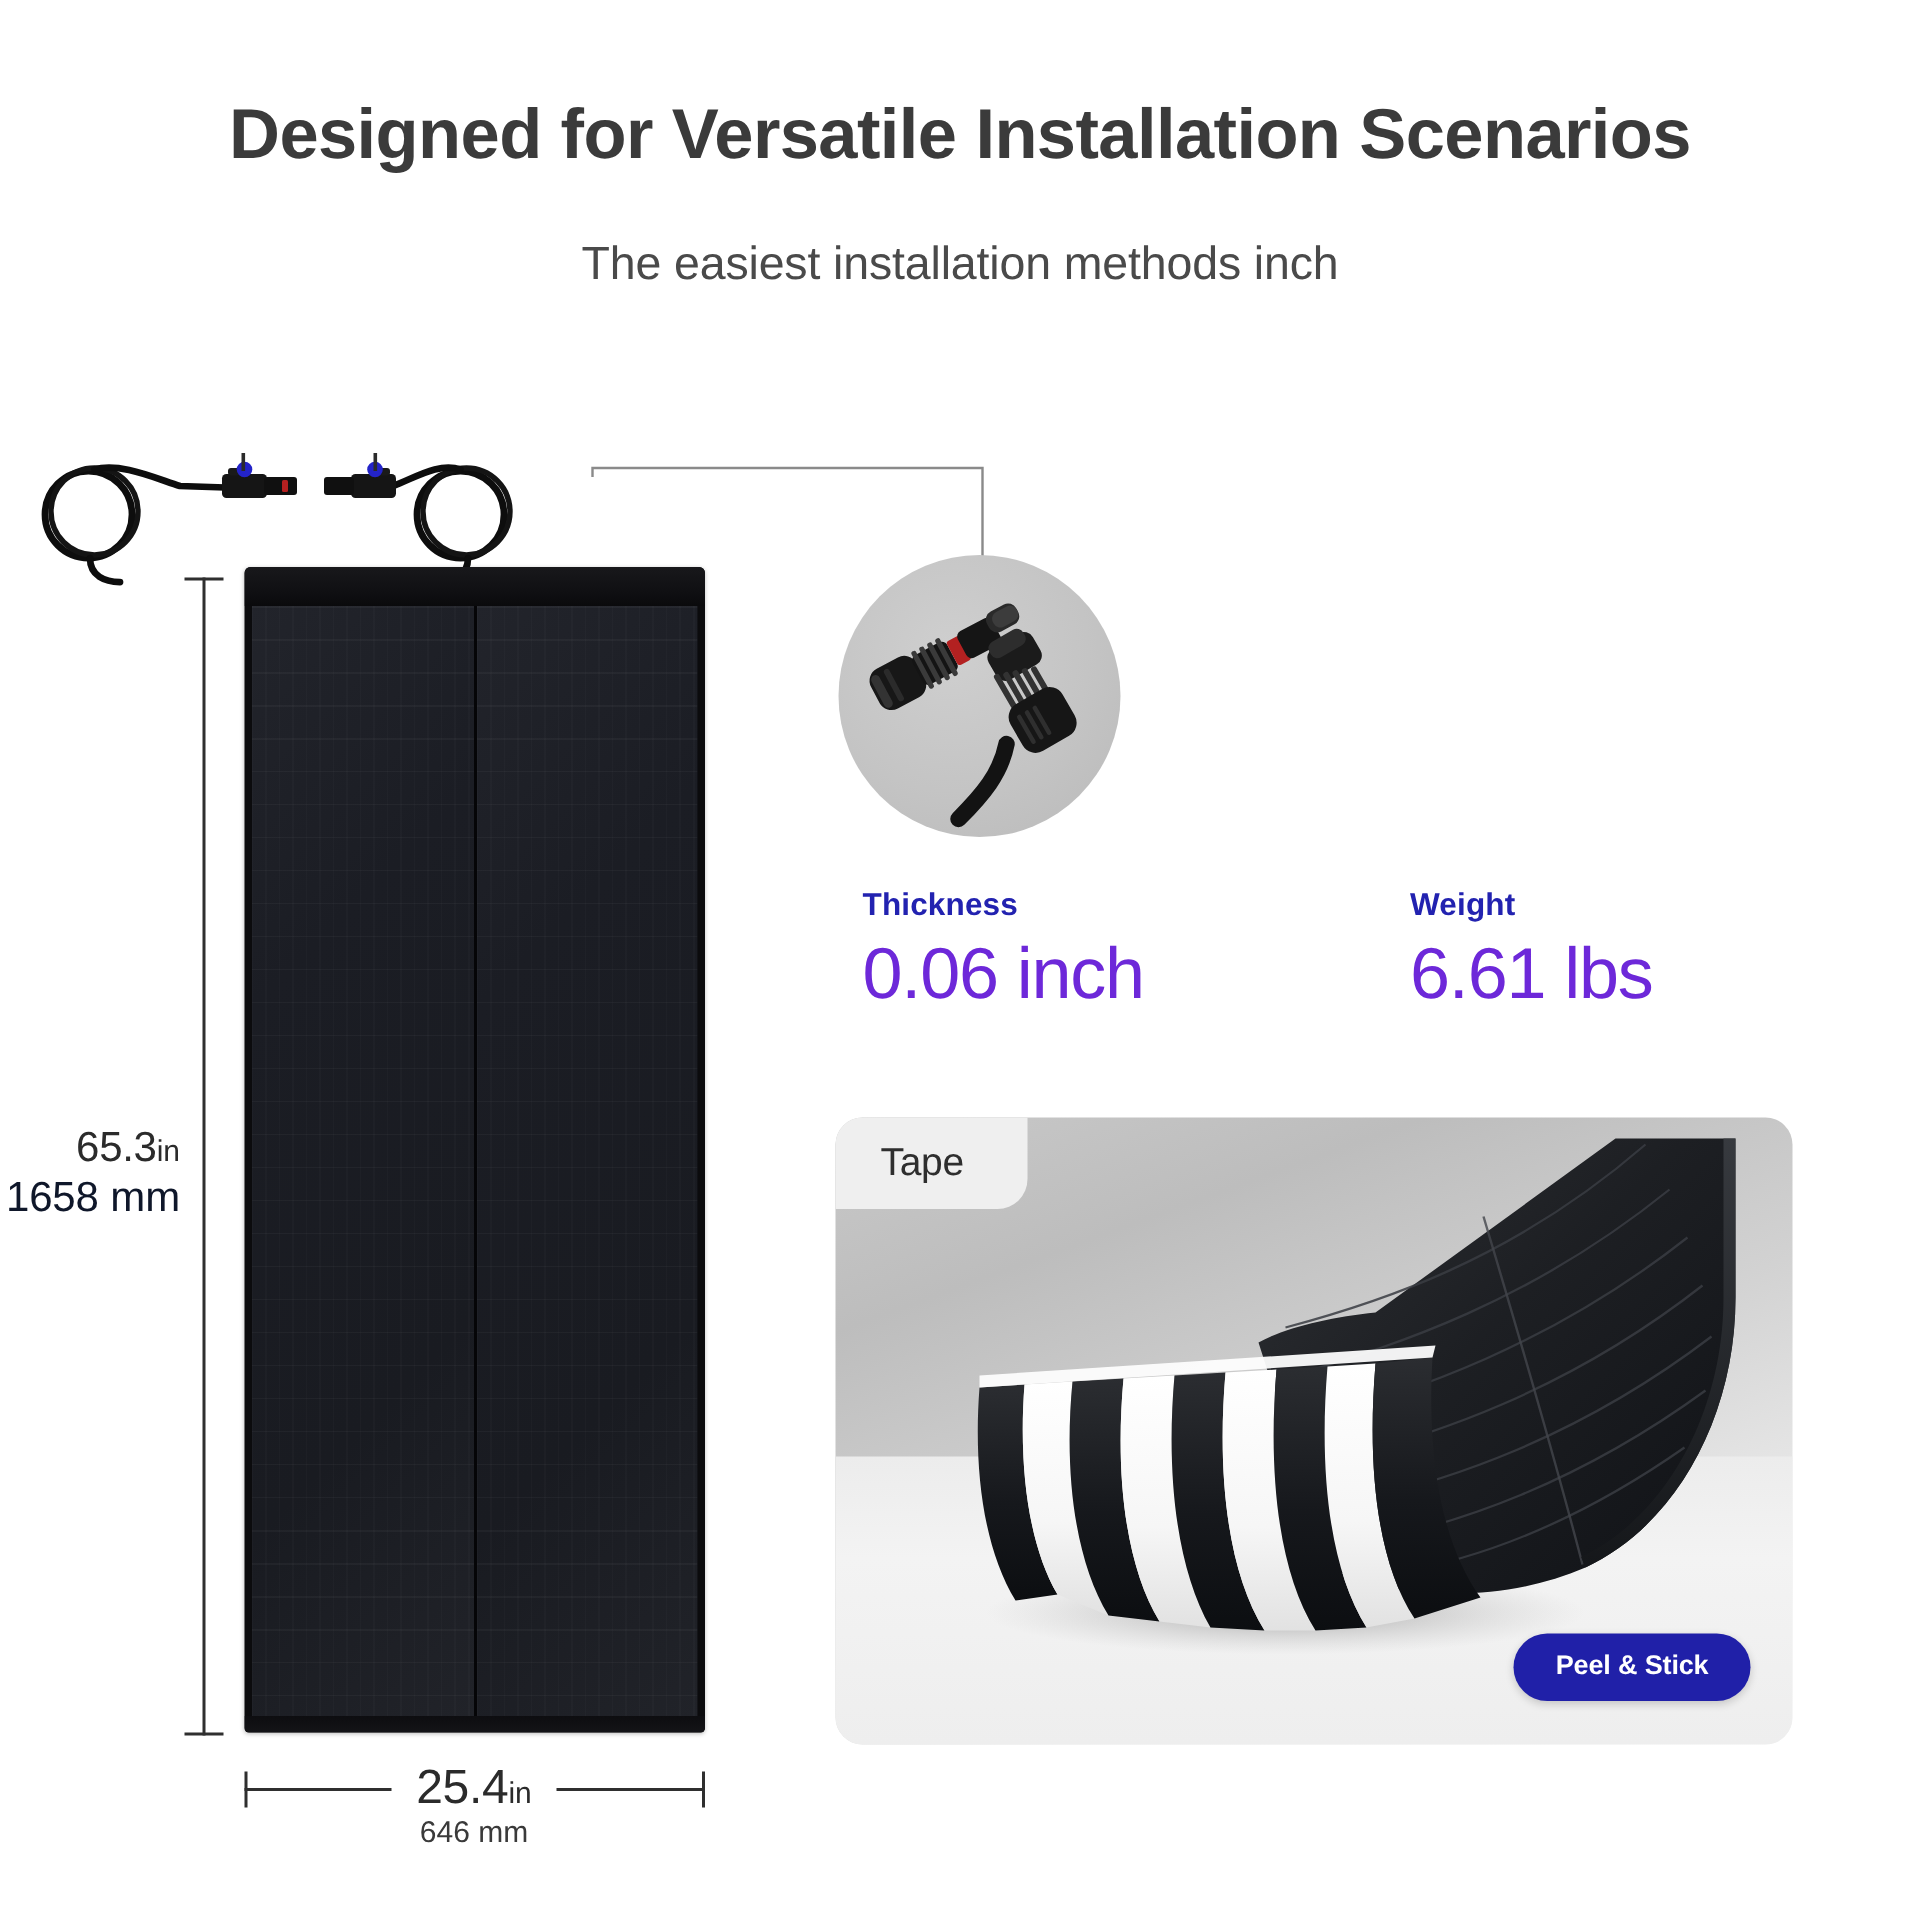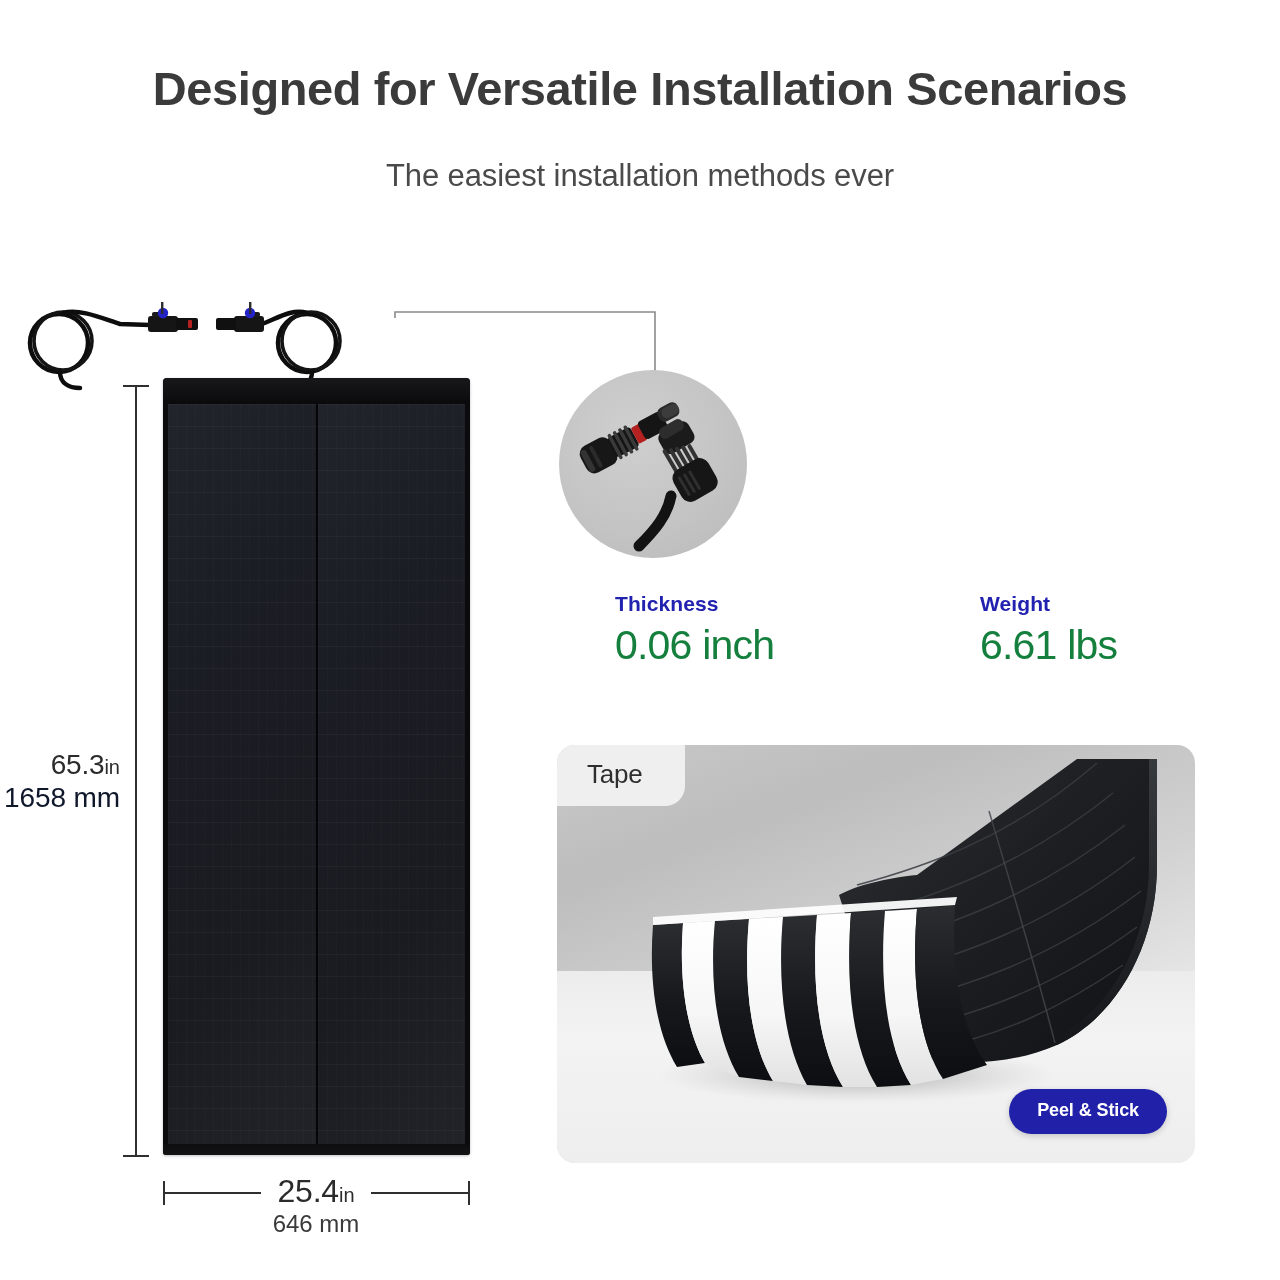--- a/index.html
+++ b/index.html
@@ -207,21 +207,21 @@
   #dim-h-label .big {
     font-size: 32px;
     color: #2b2b2b;
     letter-spacing: -0.2px;
   }
   #dim-h-label .unit {
     font-size: 20px;
     color: #2b2b2b;
   }
   #dim-h-label .small {
-    font-size: 24px;
+    font-size: 20px;
     color: #3a3a3a;
   }
 
   
   #connector-callout {
     position: absolute;
     left: 559px;
     top: 370px;
     width: 188px;
     height: 188px;
@@ -239,38 +239,37 @@
     width: 188px; height: 188px;
   }
 
   
   #specs {
     position: absolute;
     left: 575px;
     top: 592px;
     width: 640px;
     display: flex;
-    margin-left: 40px;
   }
   .spec {
     display: flex;
     flex-direction: column;
   }
   .spec-thickness { width: 365px; }
   .spec-label {
     font-size: 21px;
     font-weight: 700;
     color: #2222b0;
     letter-spacing: 0.1px;
     margin-bottom: 6px;
   }
   .spec-value {
-    font-size: 41px;
+    font-size: 48px;
     font-weight: 400;
-    color: #15803d;
+    color: #6d28d9;
     letter-spacing: -0.8px;
   }
 
   
   #tape-card {
     position: absolute;
     left: 557px;
     top: 745px;
     width: 638px;
     height: 418px;
@@ -317,21 +316,21 @@
     box-shadow: 0 2px 6px rgba(0,0,0,0.18);
     white-space: nowrap;
   }
 </style>
 </head>
 <body>
 
 <div id="page">
 
   <div id="title">Designed for Versatile Installation Scenarios</div>
-  <div id="subtitle">The easiest installation methods ever</div>
+  <div id="subtitle">The easiest installation methods inch</div>
 
   <div id="panel-figure">
 
     <svg class="cable-svg" viewBox="0 0 520 140">
 
       <polyline points="395,38 395,32 655,32 655,92" fill="none" stroke="#8a8a8a" stroke-width="1.6"></polyline>
 
       <g>
         <circle cx="59" cy="63" r="29" fill="none" stroke="#0d0d0d" stroke-width="4.5"></circle>
         <circle cx="63" cy="61" r="29" fill="none" stroke="#141414" stroke-width="3.6"></circle>

